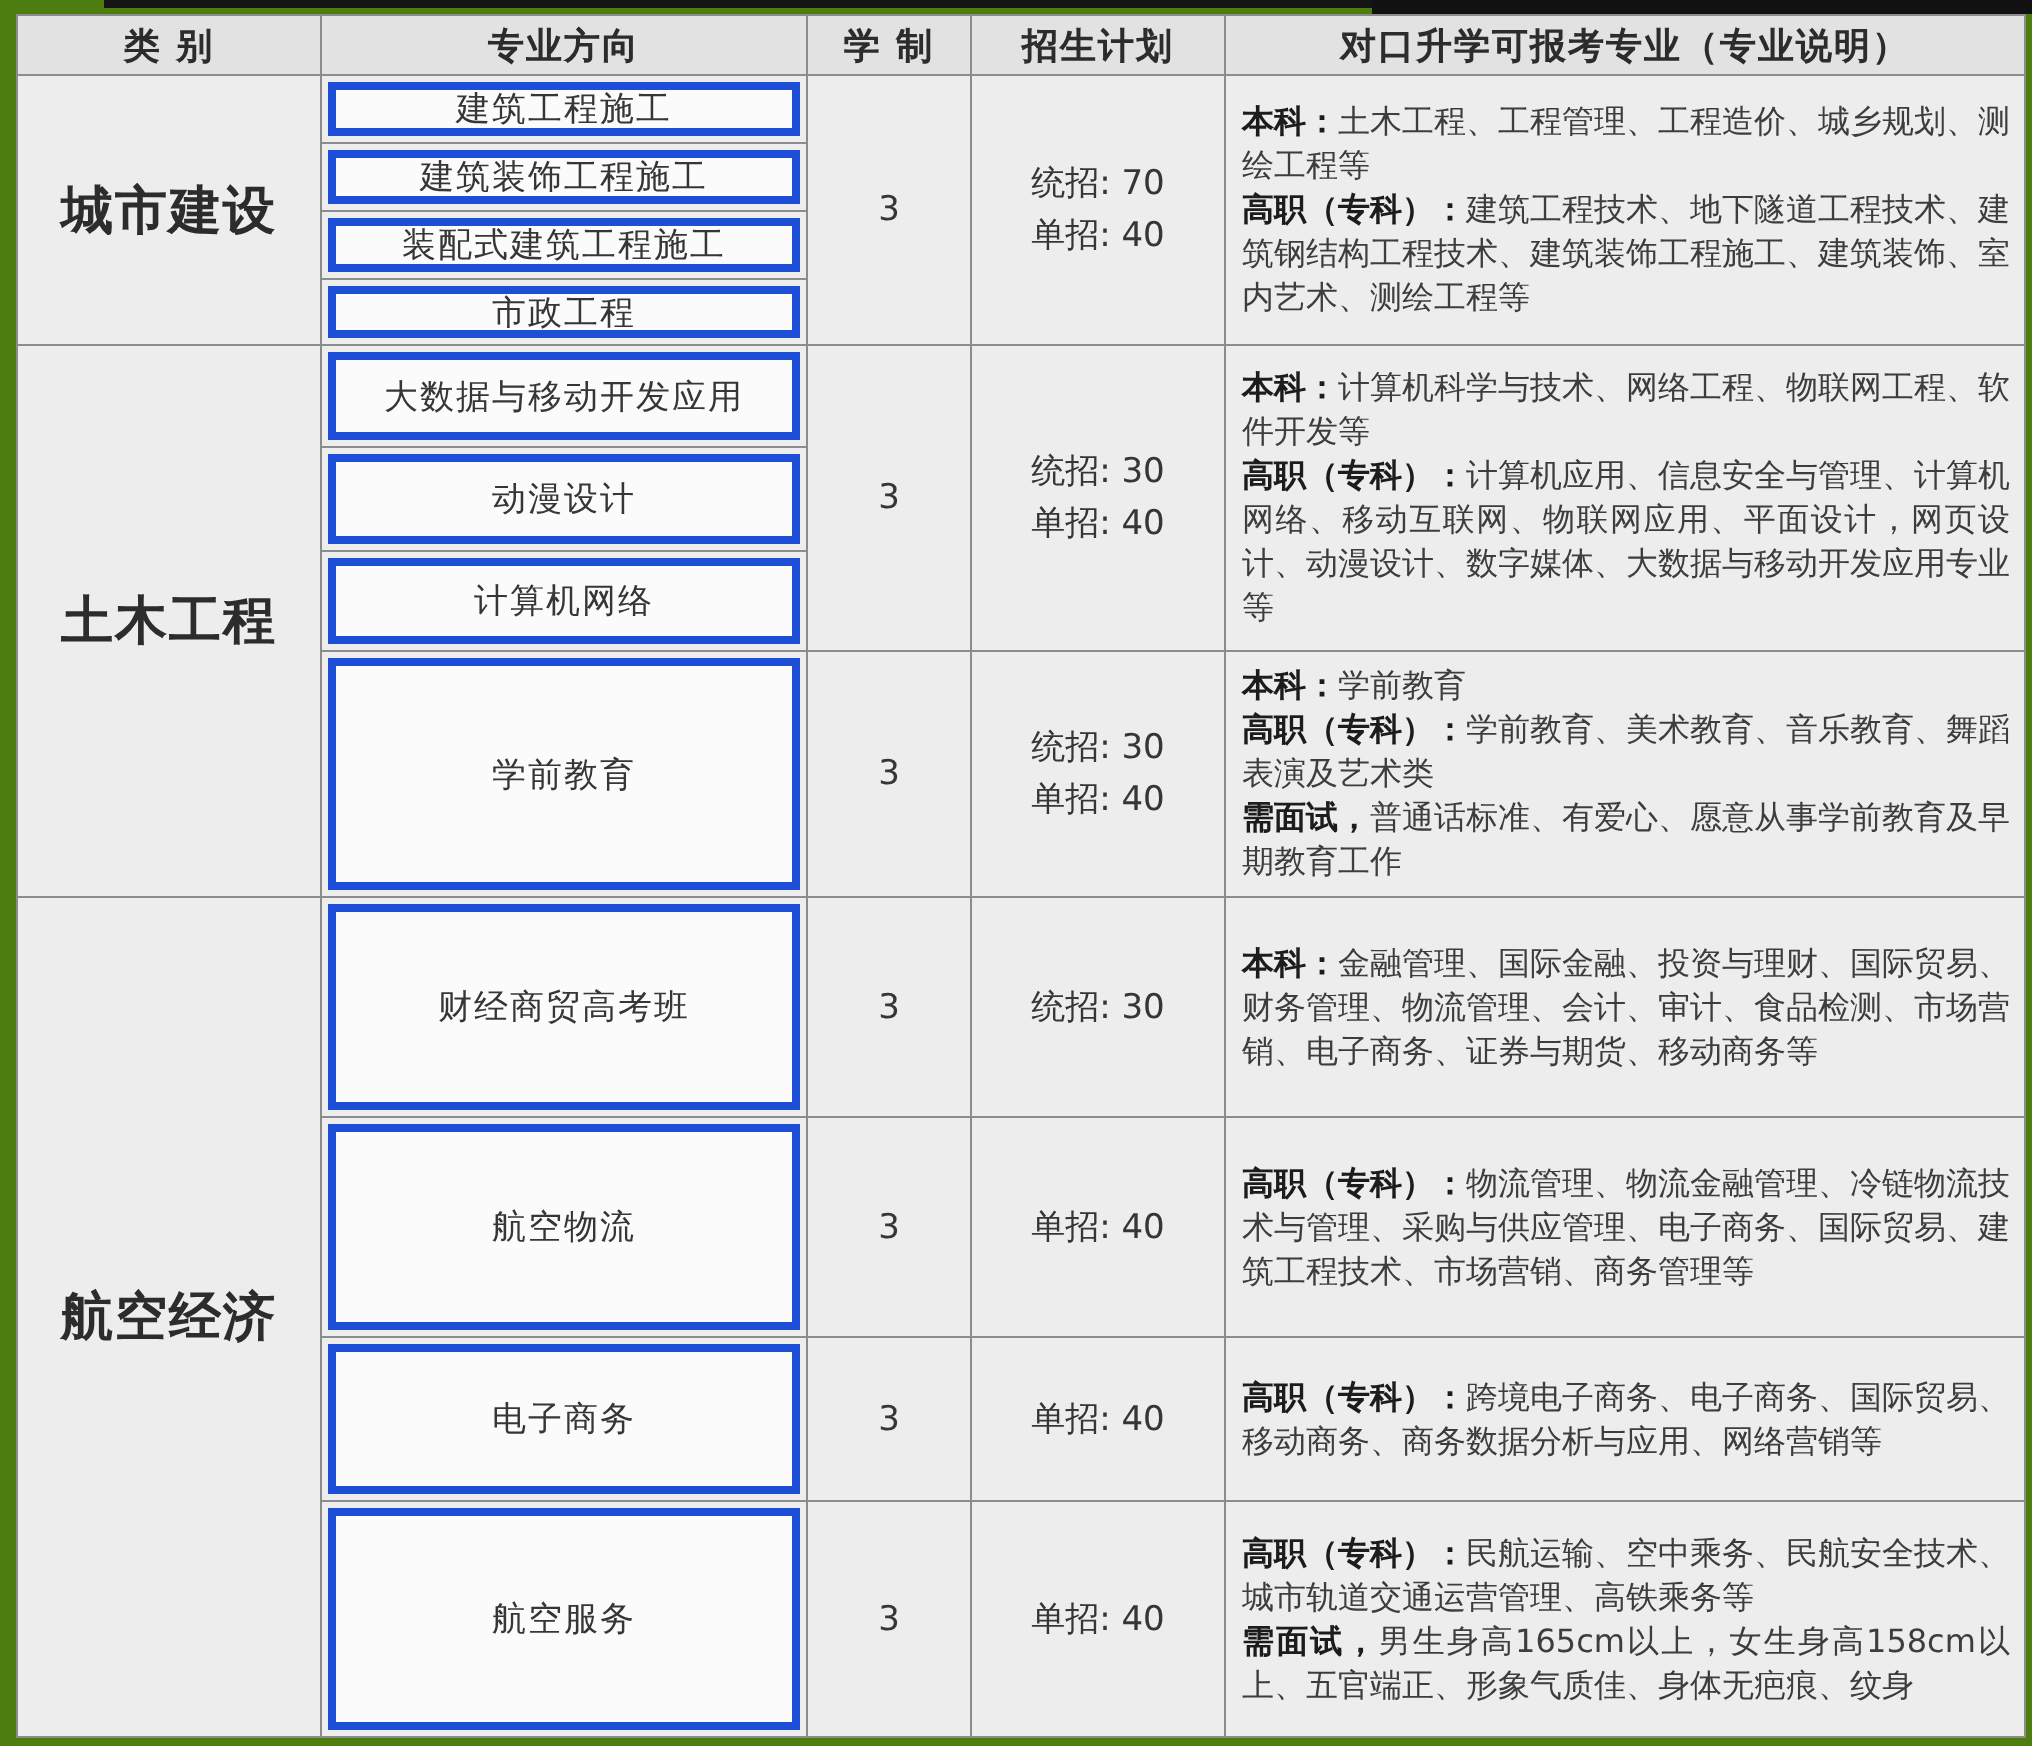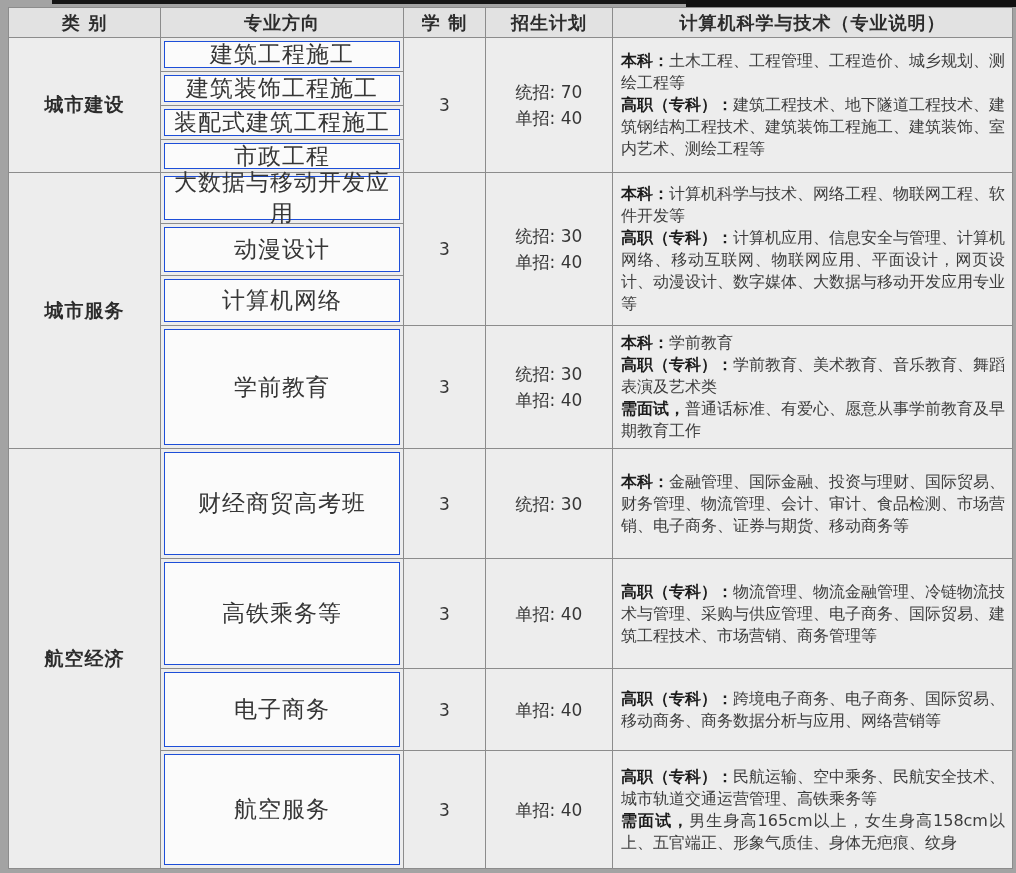--- a/index.html
+++ b/index.html
@@ -1,33 +1,33 @@
 <!DOCTYPE html>
 <html><head>
 <meta charset="utf-8">
 <style>
   html,body{margin:0;padding:0;background:#ffffff;}
-  .page{position:relative;width:1016px;height:873px;background:#a3a3a3;overflow:hidden;
+  .page{position:relative;width:1016px;height:873px;background:#4d7c0f;overflow:hidden;
         font-family:"DejaVu Sans",sans-serif;}
   .topbar{position:absolute;top:0;left:52px;right:0;height:4px;background:#151515;}
   .topbar-right{position:absolute;top:0;right:0;width:330px;height:7px;background:#111111;}
 
   table.sched{position:absolute;left:8px;top:7px;width:1004px;border-collapse:collapse;
         table-layout:fixed;background:#ededed;color:#3a3a3a;}
   table.sched td, table.sched th{border:1px solid #8c8c8c;box-sizing:border-box;}
 
   thead th{height:30px;background:#e2e2e2;font-size:18px;font-weight:bold;color:#2c2c2c;
         letter-spacing:1px;}
 
-  td.cat{font-size:19px;font-weight:bold;text-align:center;color:#2c2c2c;letter-spacing:1px;}
+  td.cat{font-size:26px;font-weight:bold;text-align:center;color:#2c2c2c;letter-spacing:1px;}
 
   td.major-td{position:relative;padding:0;}
   .major-box{position:absolute;top:3px;left:3px;right:3px;bottom:3px;background:#fbfbfb;
-        border:1px solid #1d4ed8;display:flex;align-items:center;justify-content:center;
-        font-size:23px;color:#363636;letter-spacing:1px;text-align:center;}
+        border:4px solid #1d4ed8;display:flex;align-items:center;justify-content:center;
+        font-size:17px;color:#363636;letter-spacing:1px;text-align:center;}
 
   td.dur{text-align:center;font-size:17px;color:#363636;}
 
   td.plan-td{text-align:center;}
   .plan{display:inline-block;text-align:right;font-size:17px;line-height:26px;color:#363636;}
 
   td.desc-td{vertical-align:middle;padding:4px 7px 4px 8px;margin-left:24px;}
   .desc p{margin:0;font-size:16px;line-height:22px;color:#3d3d3d;text-align:justify;}
   .desc b{color:#1c1c1c;}
 </style>
@@ -45,21 +45,21 @@
         <col style="width:82px">
       <col style="width:127px">
         <col style="width:400px">
     </colgroup>
     <thead>
       <tr>
         <th>类 别</th>
         <th>专业方向</th>
         <th>学 制</th>
         <th>招生计划</th>
-        <th>计算机科学与技术（专业说明）</th>
+        <th>对口升学可报考专业（专业说明）</th>
       </tr>
     </thead>
     <tbody>
 
       <tr style="height:34px">
         <td class="cat" rowspan="4">城市建设</td>
         <td class="major-td">
           <div class="major-box">建筑工程施工</div>
         </td>
         <td class="dur" rowspan="4">3</td>
@@ -86,21 +86,21 @@
           <div class="major-box">装配式建筑工程施工</div>
         </td>
       </tr>
       <tr style="height:33px">
         <td class="major-td">
           <div class="major-box">市政工程</div>
         </td>
       </tr>
 
       <tr style="height:51px">
-        <td class="cat" rowspan="4">城市服务</td>
+        <td class="cat" rowspan="4">土木工程</td>
         <td class="major-td">
           <div class="major-box">大数据与移动开发应用</div>
         </td>
         <td class="dur" rowspan="3">3</td>
         <td class="plan-td" rowspan="3">
           <div class="plan">
             <div>统招: 30</div>
             <div>单招: 40</div>
           </div>
         </td>
@@ -153,21 +153,21 @@
           </div>
         </td>
         <td class="desc-td">
           <div class="desc">
             <p><b>本科：</b><span>金融管理、国际金融、投资与理财、国际贸易、财务管理、物流管理、会计、审计、食品检测、市场营销、电子商务、证券与期货、移动商务等</span></p>
           </div>
         </td>
       </tr>
       <tr style="height:110px">
         <td class="major-td">
-          <div class="major-box">高铁乘务等</div>
+          <div class="major-box">航空物流</div>
         </td>
         <td class="dur">3</td>
         <td class="plan-td">
           <div class="plan">
             <div>单招: 40</div>
           </div>
         </td>
         <td class="desc-td">
           <div class="desc">
             <p><b>高职（专科）：</b><span>物流管理、物流金融管理、冷链物流技术与管理、采购与供应管理、电子商务、国际贸易、建筑工程技术、市场营销、商务管理等</span></p>

